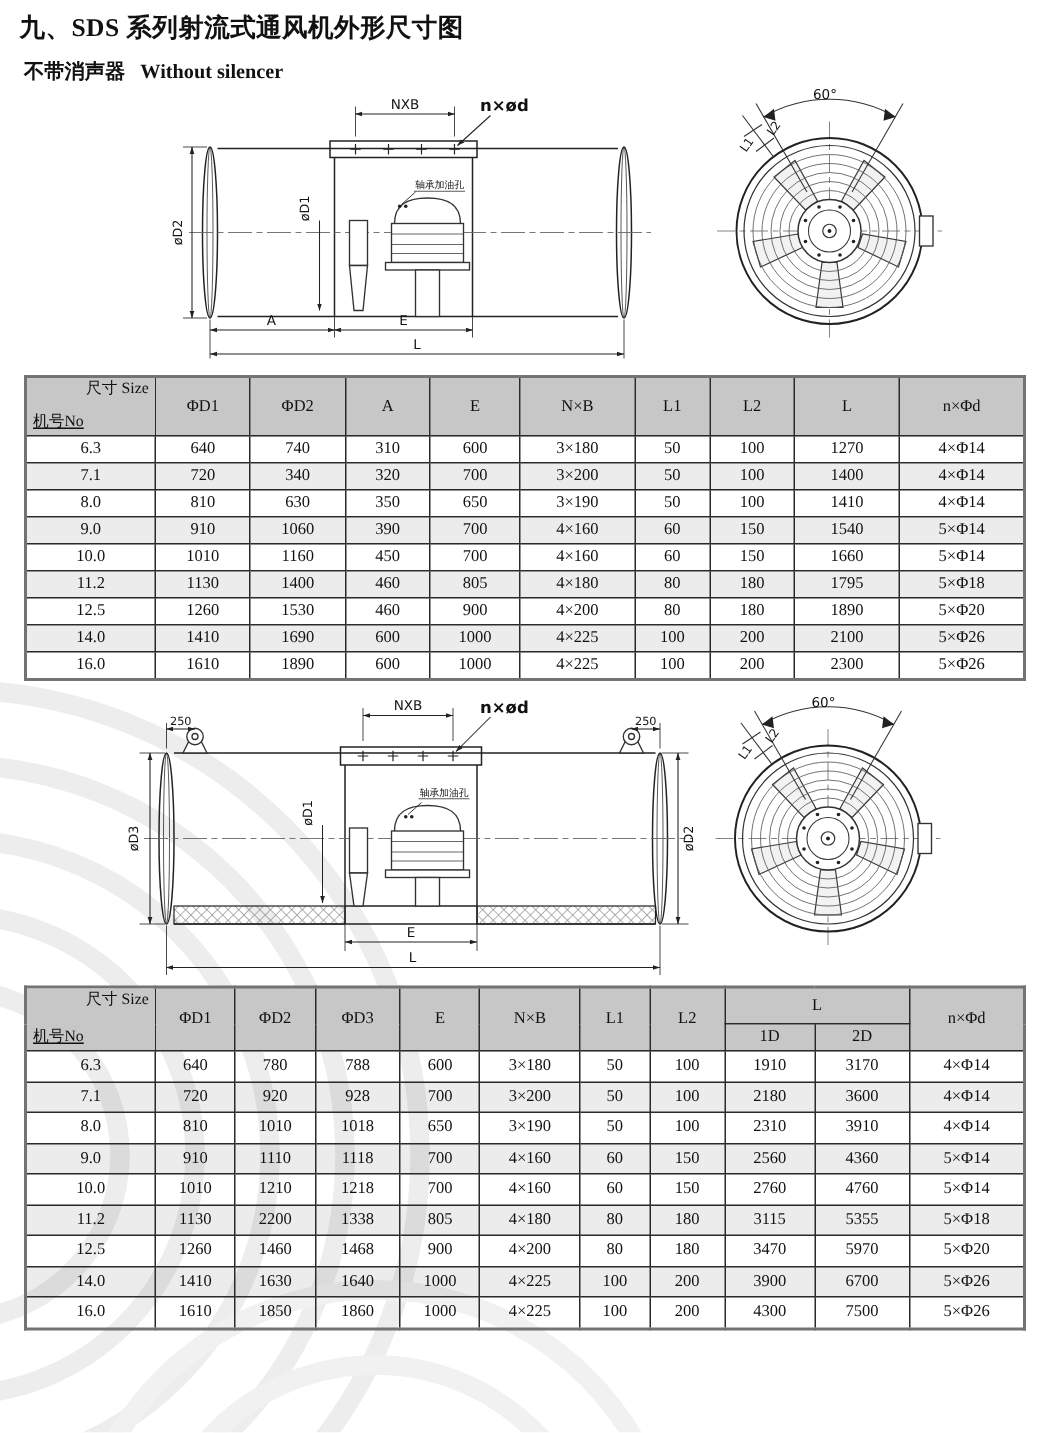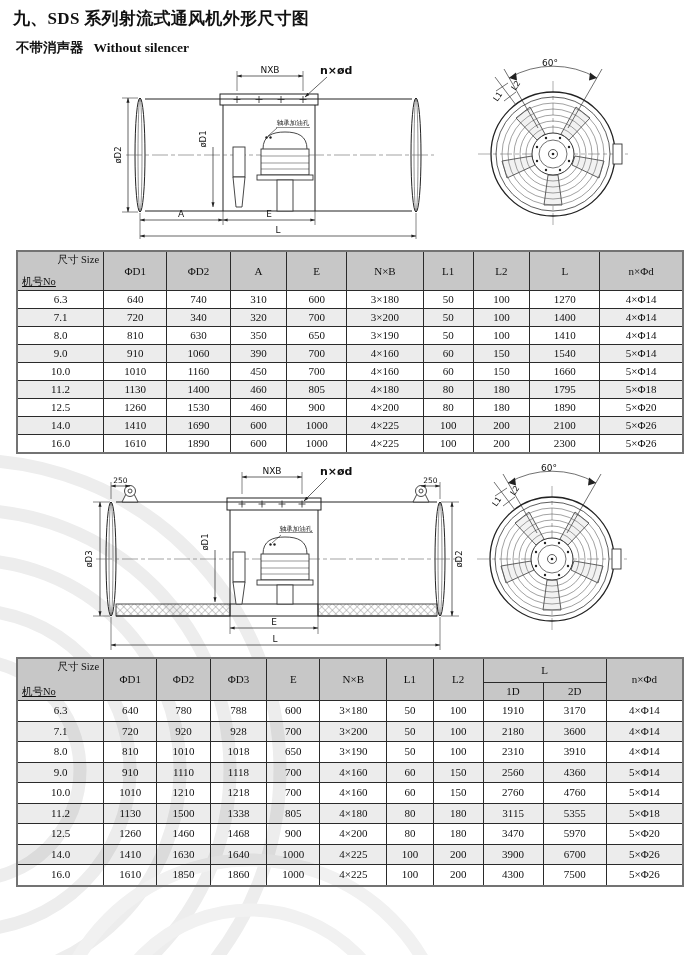--- a/index.html
+++ b/index.html
@@ -530,21 +530,21 @@
             <td>4×160</td>
             <td>60</td>
             <td>150</td>
             <td>2760</td>
             <td>4760</td>
             <td>5×Φ14</td>
           </tr>
           <tr>
             <td>11.2</td>
             <td>1130</td>
-            <td>1500</td>
+            <td>2200</td>
             <td>1338</td>
             <td>805</td>
             <td>4×180</td>
             <td>80</td>
             <td>180</td>
             <td>3115</td>
             <td>5355</td>
             <td>5×Φ18</td>
           </tr>
           <tr>

